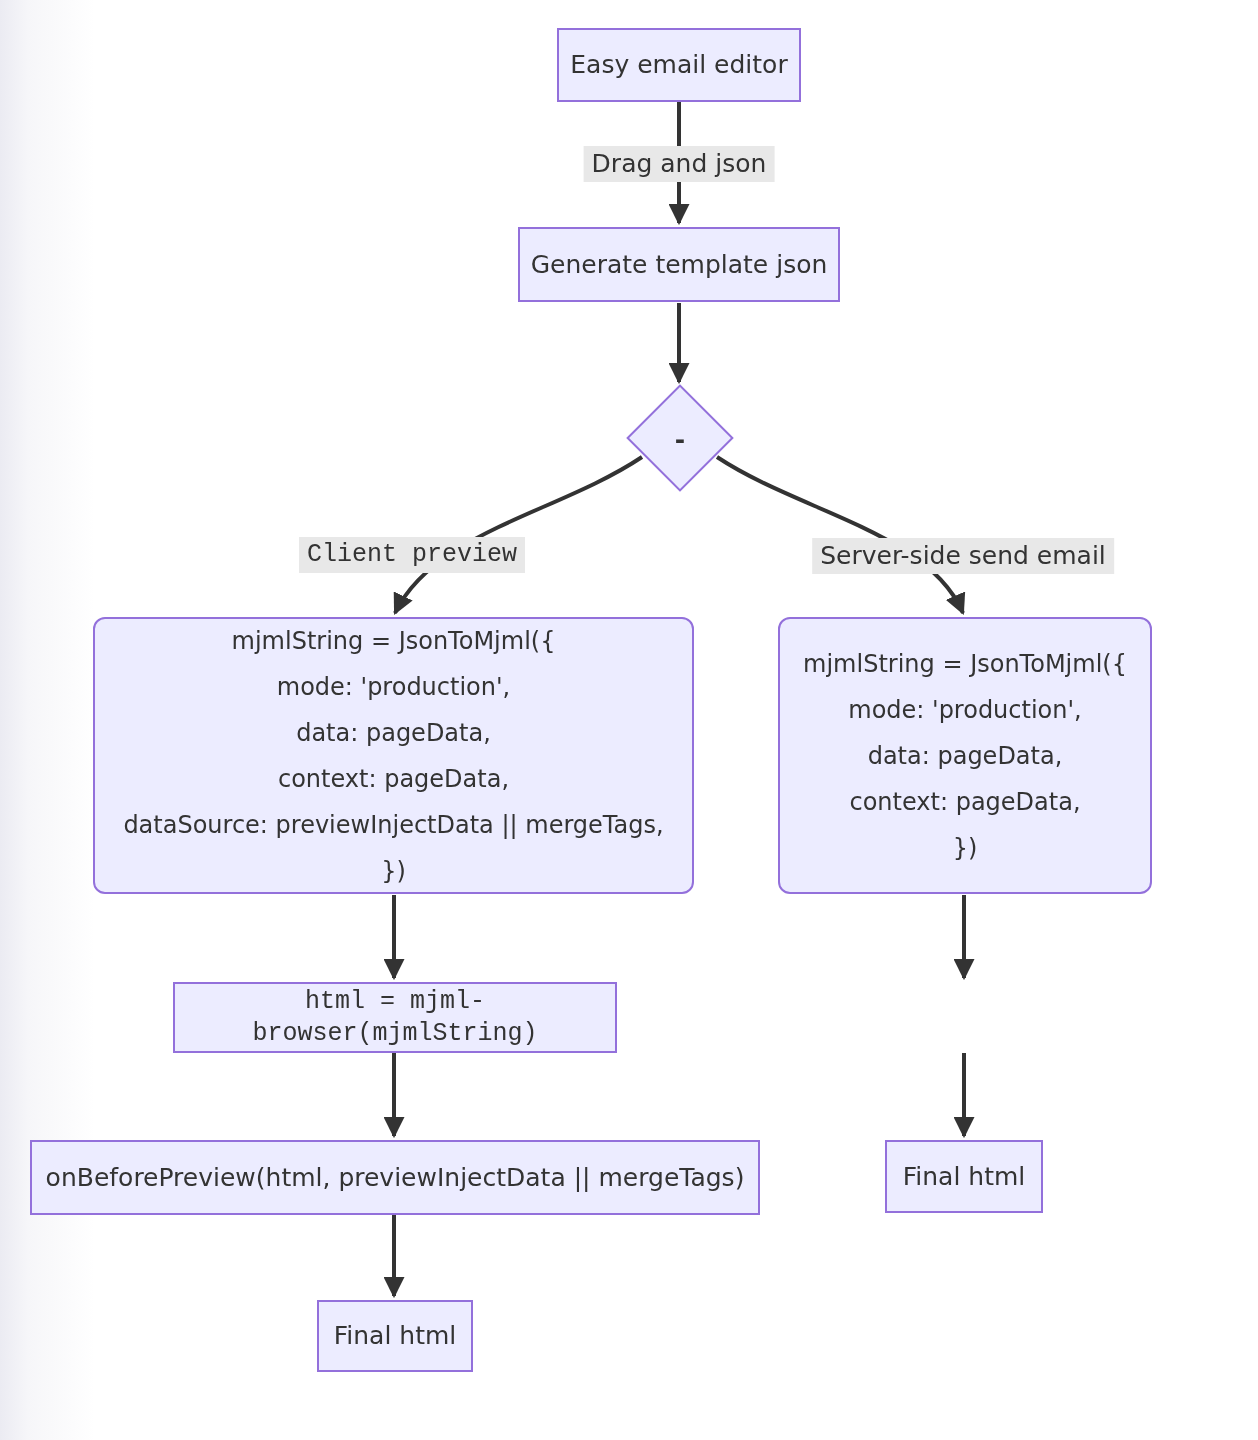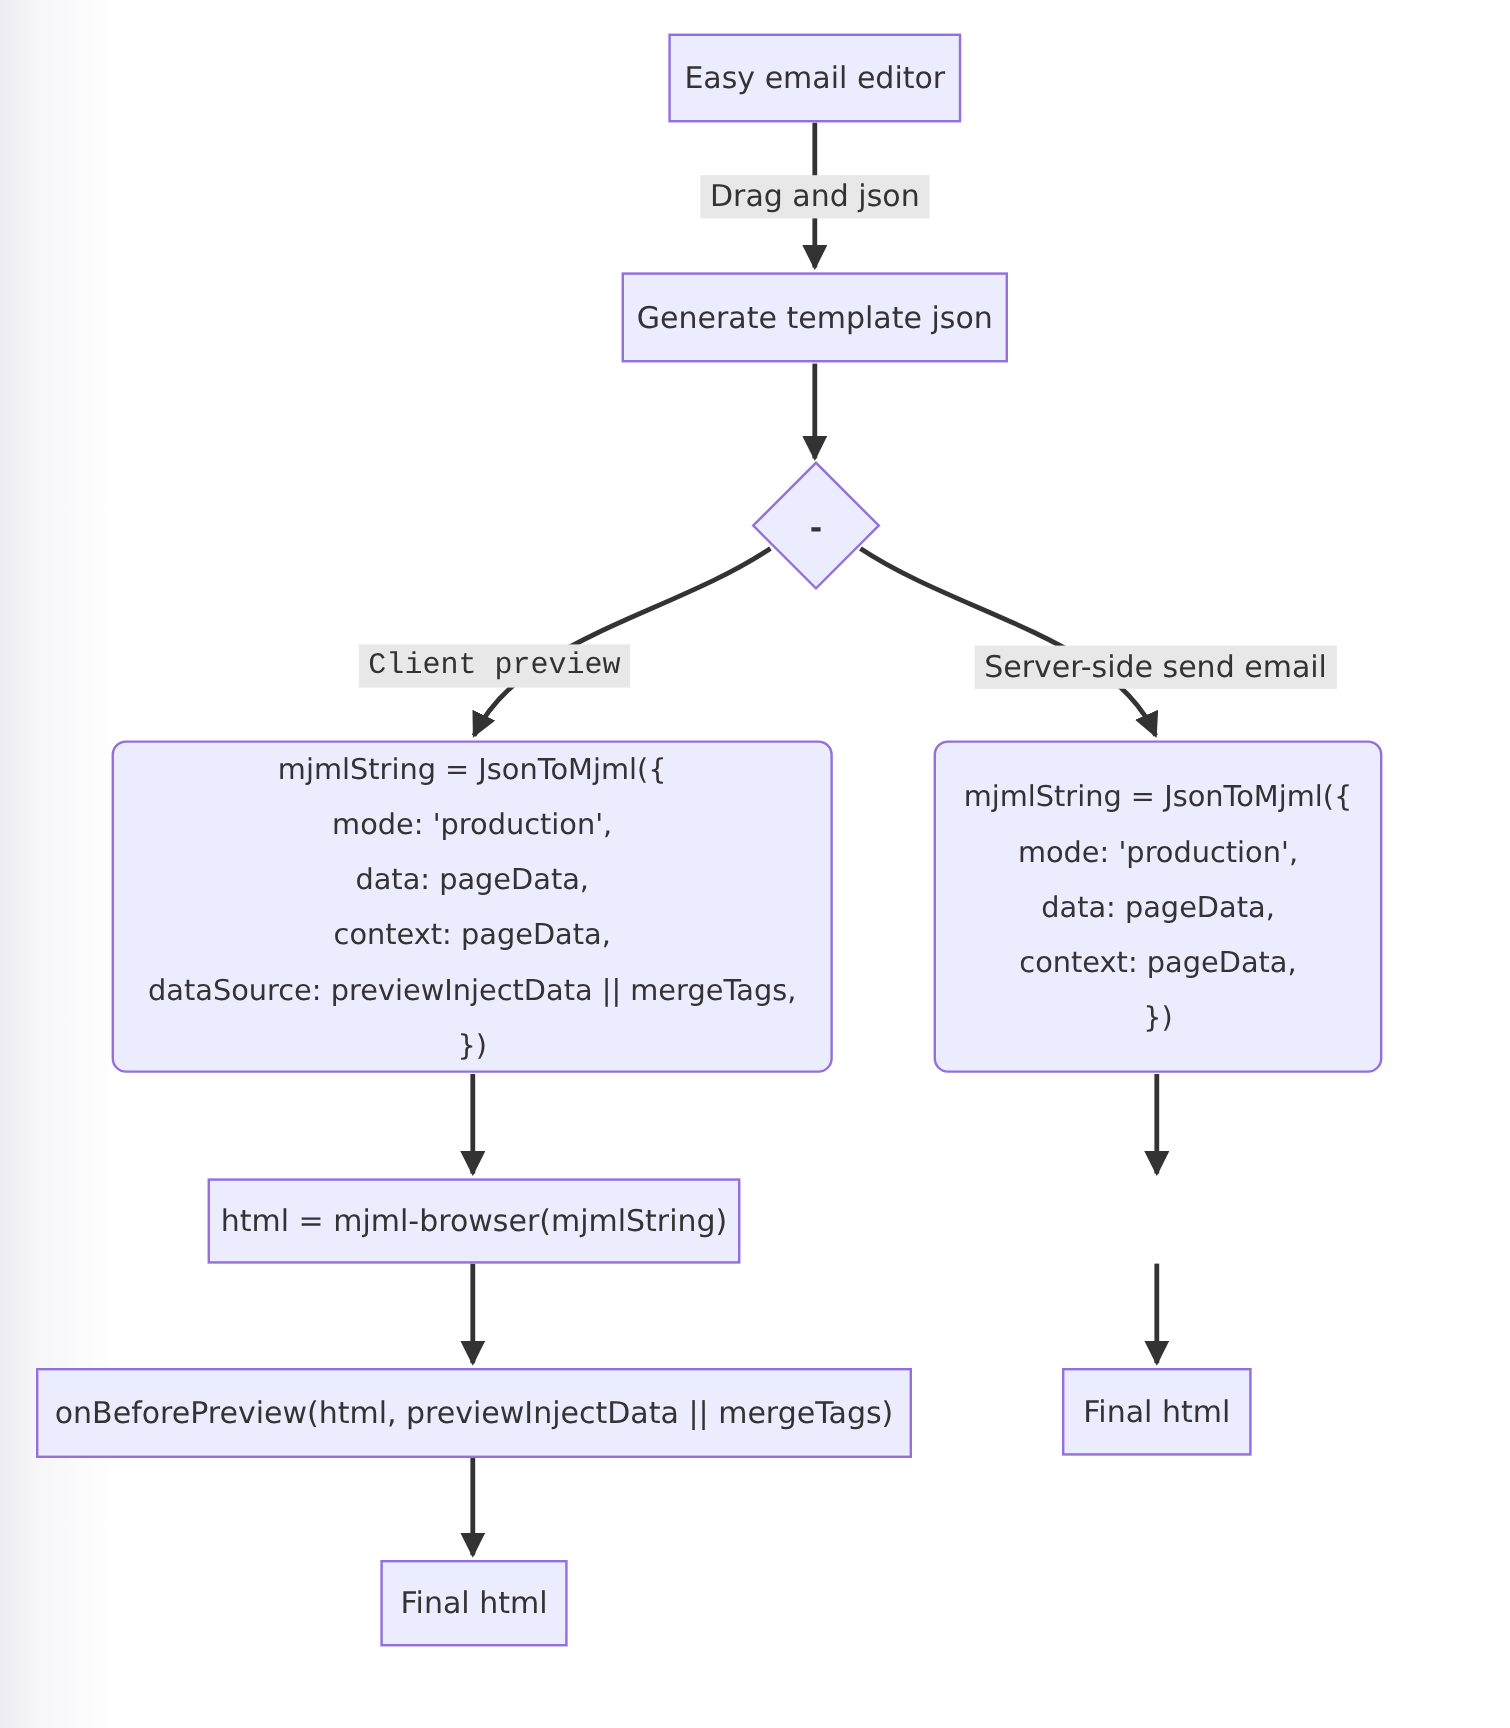--- a/index.html
+++ b/index.html
@@ -30,21 +30,21 @@
     color:var(--text,#333333);
   }
   .rounded{border-radius:0;}
   .big{border-radius:12px;font-size:24px;flex-direction:column;}
   .big .code-line{display:block;line-height:46px;white-space:nowrap;}
 
   #node-easy{left:557px;top:28px;width:244px;height:74px;}
   #node-generate{left:518px;top:227px;width:322px;height:75px;}
   #node-client-big{left:93px;top:617px;width:601px;height:277px;}
   #node-server-big{left:778px;top:617px;width:374px;height:277px;}
-  #node-mjml-browser{left:173px;top:982px;width:444px;height:71px;}
+  #node-mjml-browser{left:173px;top:982px;width:444px;height:71px;font-family:Liberation Mono, monospace;}
   #node-onbefore{left:30px;top:1140px;width:730px;height:75px;}
   #node-final-client{left:317px;top:1300px;width:156px;height:72px;}
   #node-mjml{left:795px;top:982px;width:338px;height:71px;}
   #node-final-server{left:885px;top:1140px;width:158px;height:73px;}
 
   .diamond{
     position:absolute;left:642px;top:400px;width:76px;height:76px;
     background:var(--node-fill,#ECECFF);
     border:2px solid var(--node-border,#9370DB);
     transform:rotate(45deg);

